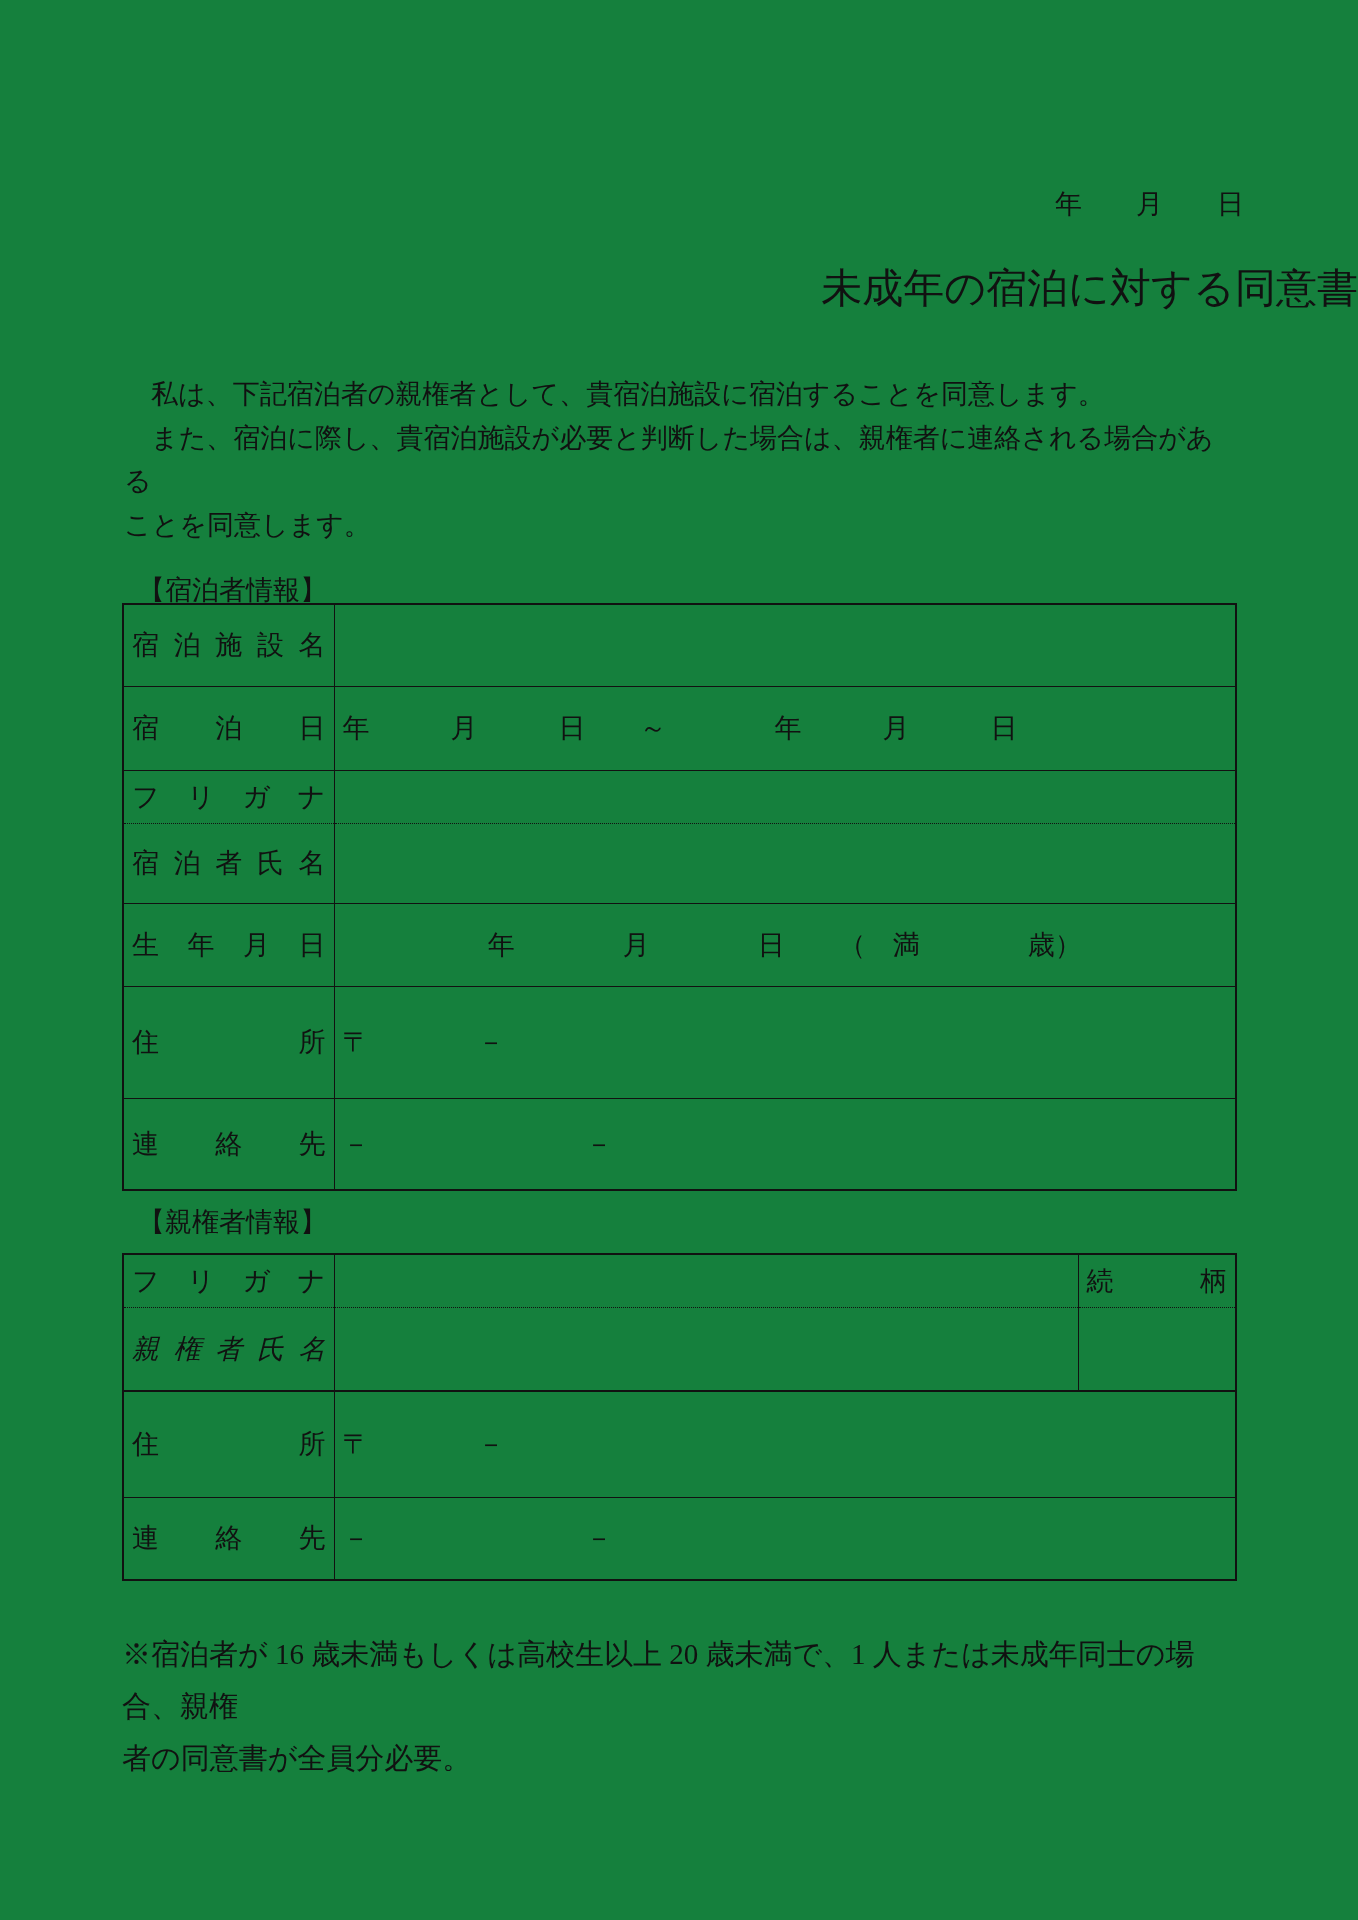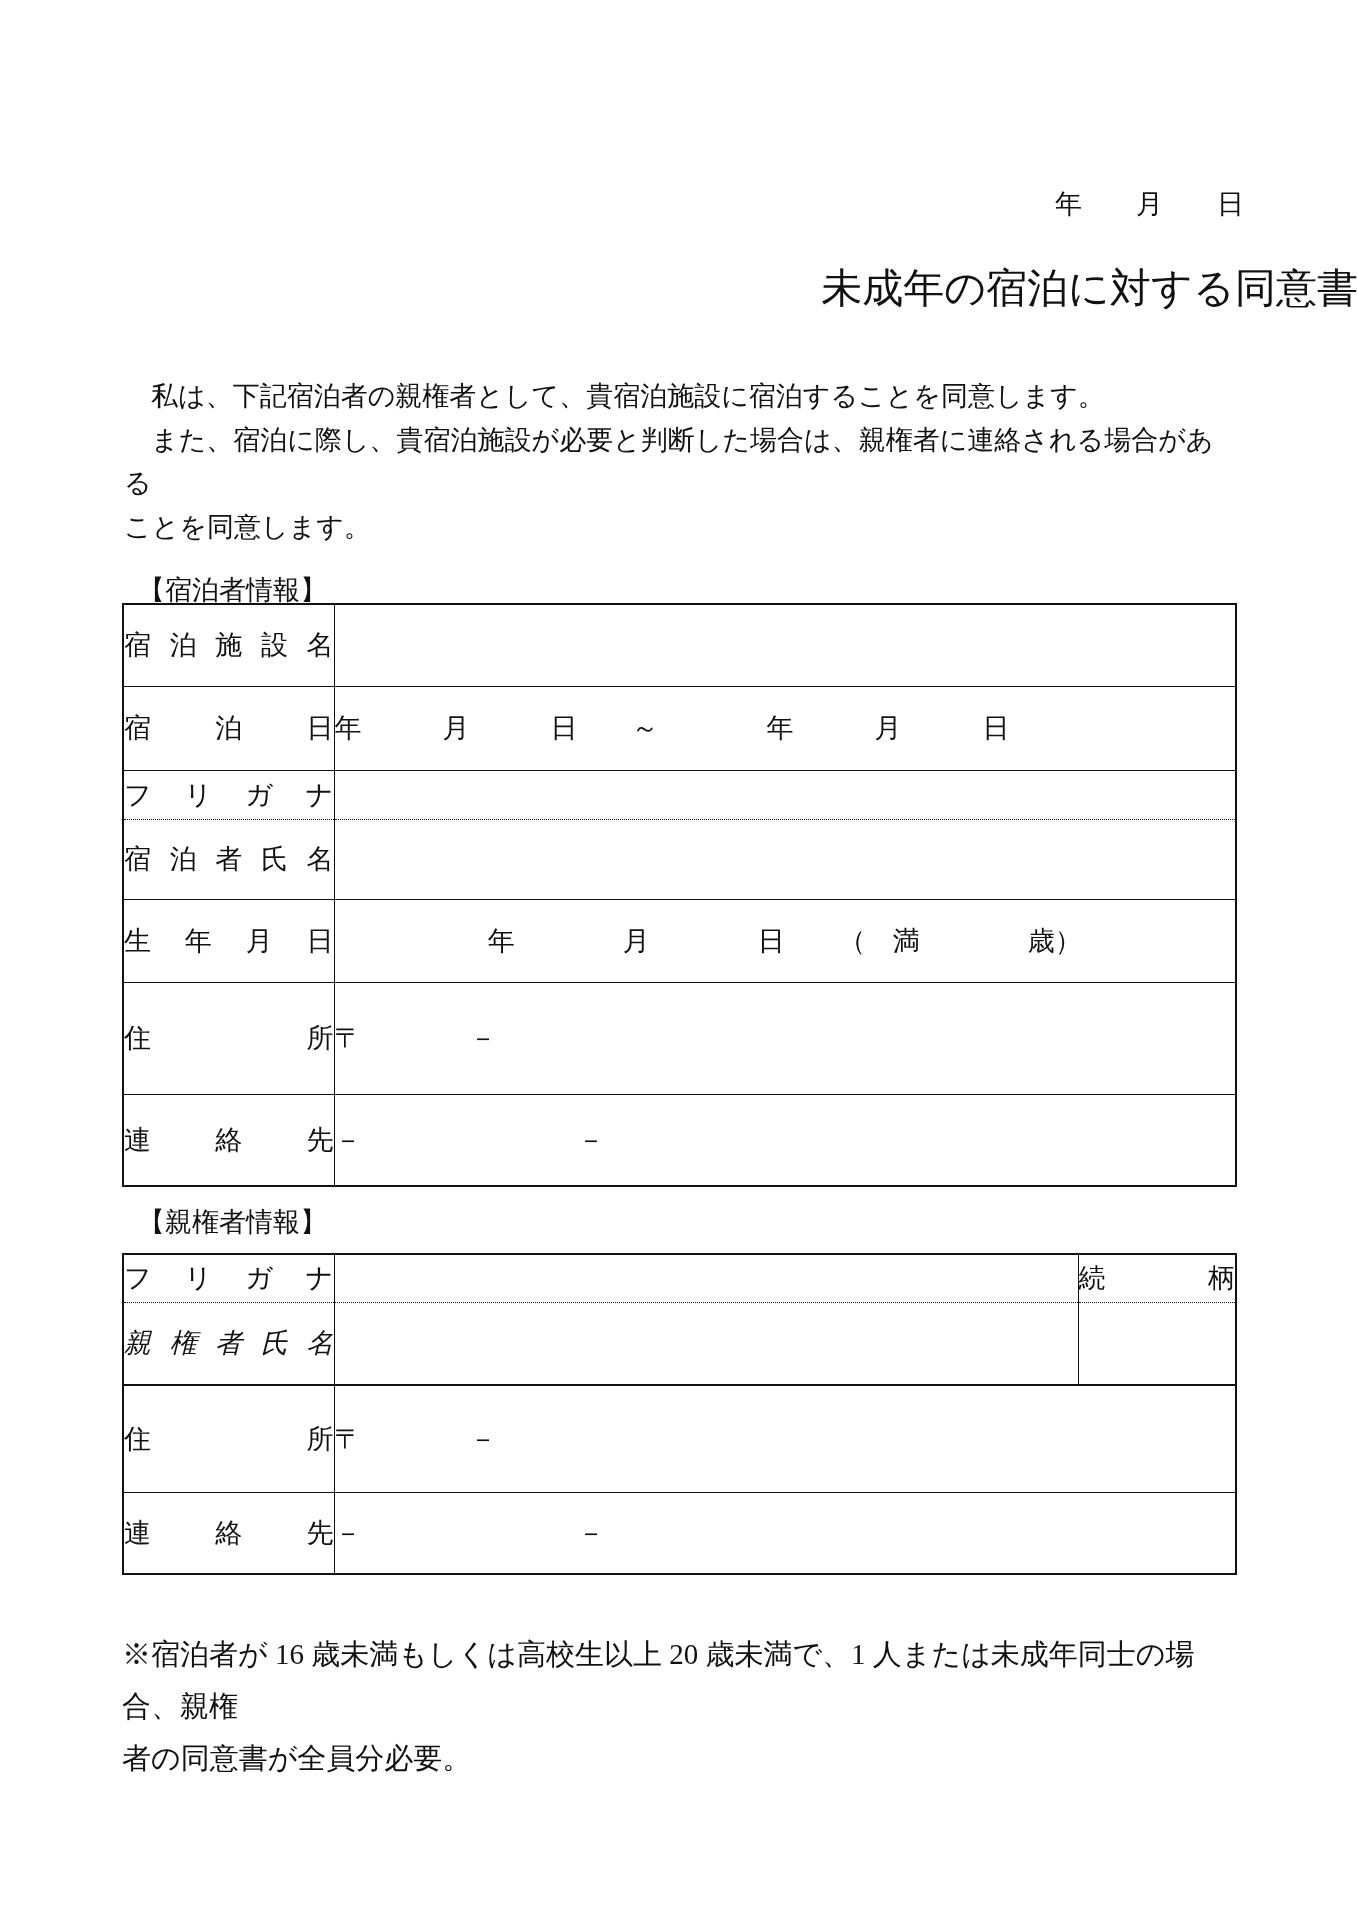--- a/index.html
+++ b/index.html
@@ -1,58 +1,58 @@
 <!DOCTYPE html>
 <html><head>
 <meta charset="utf-8">
 <style>
   html,body { margin:0; padding:0; background:#888; }
   .page {
     position:relative;
     width:1358px; height:1920px;
-    background:#ffffff;
+    background:#15803d;
     color:#111;
     font-family:"Liberation Serif","DejaVu Serif",serif;
     margin:0 auto;
     overflow:hidden;
   }
   .date-line {
     position:absolute; top:186px; right:114px;
     font-size:27px; white-space:pre;
   }
   .doc-title {
     position:absolute; top:261px; left:0; width:100%;
     text-align:right; font-size:41px; font-weight:normal; margin:0;
   }
   .intro {
     position:absolute; top:375px; left:124px; width:1114px;
     font-size:27px; line-height:43.5px;
   }
-  .intro p { margin:0; text-indent:27px; white-space:pre-line; }
+  .intro p { margin:0; text-indent:27px; white-space:pre-line;font-family:Liberation Mono, monospace; }
   .sec-heading {
     position:absolute; left:122px;
     font-size:27px; font-weight:normal; margin:16px;
   }
   .sec-heading.guest { top:556px; }
   .sec-heading.guardian { top:1188px; }
 
   table.form {
     position:absolute; left:122px;
     width:1113px;
     border-collapse:collapse; table-layout:fixed;
     border:2.4px solid #111;
   }
   table.form.t1 { top:603px; }
   table.form.t2 { top:1253px; }
   table.form td {
     border:1.6px solid #111;
     font-size:27px;
     vertical-align:middle;
     overflow:hidden;
-    padding:0;
+    padding:8px;
   }
   td.label {
     text-align:justify; text-align-last:justify;
     padding:0 14px;
   }
   td.center { text-align:left; }
   td.birth {
     text-align:center; padding-right:45px; white-space:pre;
   }
   td.postal {

